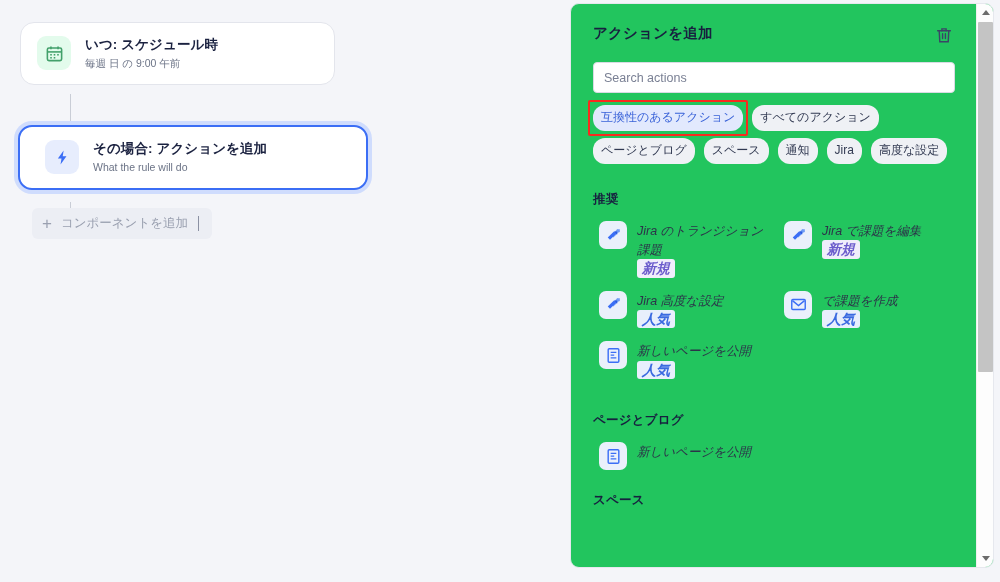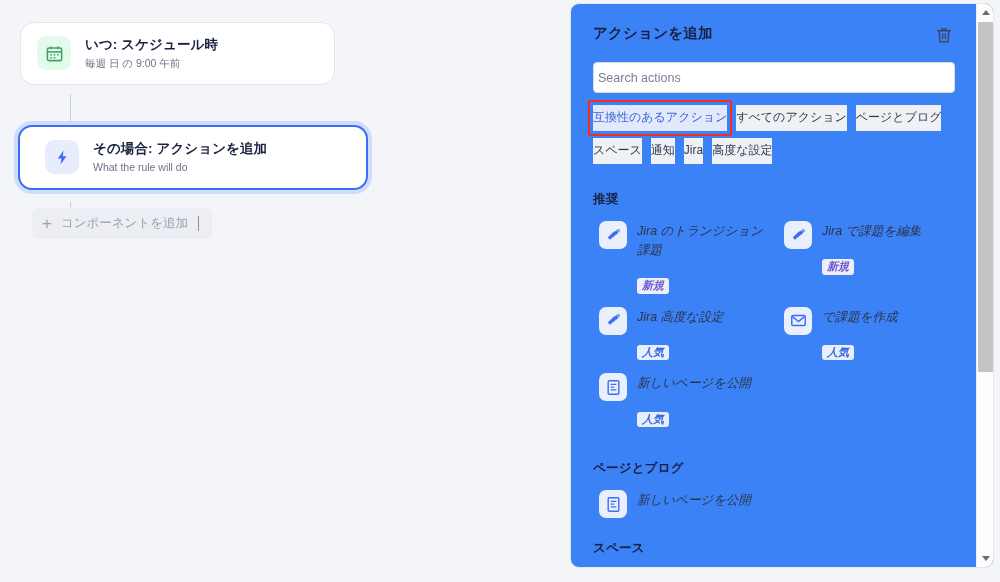--- a/index.html
+++ b/index.html
@@ -119,21 +119,21 @@
     vertical-align: -3px;
   }
 
   
   .panel {
     position: absolute;
     left: 570px;
     top: 3px;
     width: 424px;
     height: 565px;
-    background: #3b82f6;
+    background: #22c55e;
     border: 1px solid #e6e8ee;
     border-radius: 9px;
     overflow: hidden;
   }
 
   .panel-inner {
     position: absolute;
     left: 0; top: 0;
     width: 406px;
     height: 100%;
@@ -162,40 +162,40 @@
 
   .search-box {
     width: 362px;
     height: 31px;
     border: 1px solid #d8dbe3;
     border-radius: 4px;
     background: #fff;
     font-family: inherit;
     font-size: 12.5px;
     color: #1b2240;
-    padding: 0 4px;
+    padding: 0 10px;
     outline: none;
   }
   .search-box::placeholder { color: #7a8094; }
 
   .chips {
     display: flex;
     flex-wrap: wrap;
     gap: 7px 9px;
     margin-top: 12px;
     width: 366px;
   }
   .chip {
     background: #eff1f5;
     border: none;
-    border-radius: 0;
+    border-radius: 12px;
     font-family: inherit;
     font-size: 12px;
     color: #323a52;
-    padding: 5px 0 6px;
+    padding: 5px 8px 6px;
     cursor: pointer;
     line-height: 1.25;
     white-space: nowrap;
   }
   .chip.active {
     background: #e2e9fd;
     color: #3a63d8;
   }
   .chip-wrap { position: relative; display: inline-block; }
   .chip-highlight {
@@ -242,25 +242,25 @@
   }
   .item-body { min-width: 0; padding-top: 1px; }
   .item-label {
     font-size: 12.5px;
     color: #2c3349;
     line-height: 1.45;
     word-break: break-word;
   }
   .badge {
     display: inline-block;
-    font-size: 11px;
+    font-size: 14px;
     font-weight: 700;
     border-radius: 3px;
     padding: 2px 5px 2.5px;
-    margin-top: 19px;
+    margin-top: 0;
     line-height: 1;
   }
   .badge.new { background: #f0eefb; color: #6b5ccc; }
   .badge.hot { background: #e8effc; color: #3a6ae0; }
 
   
   .scrollbar {
     position: absolute;
     right: 0; top: 0;
     width: 17px;

